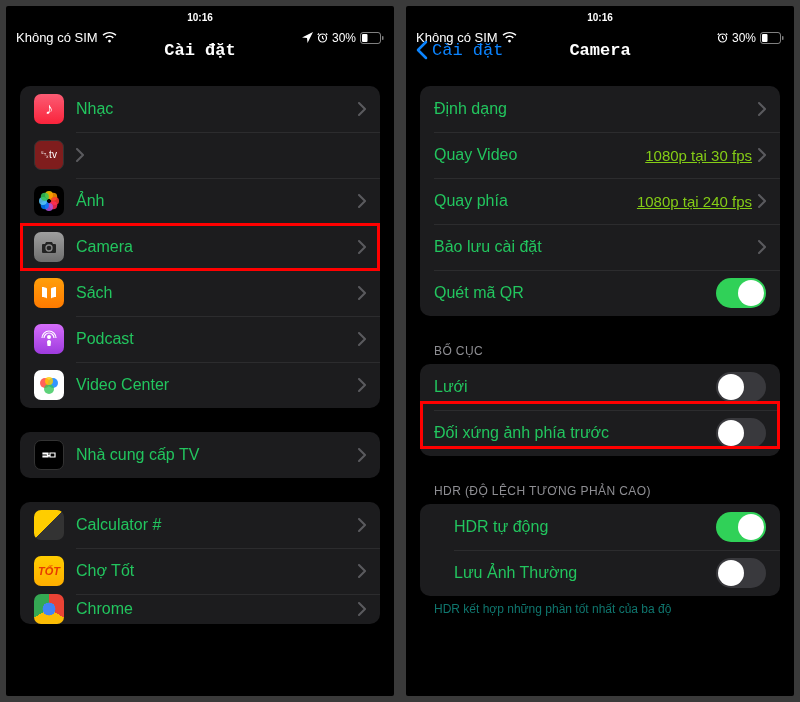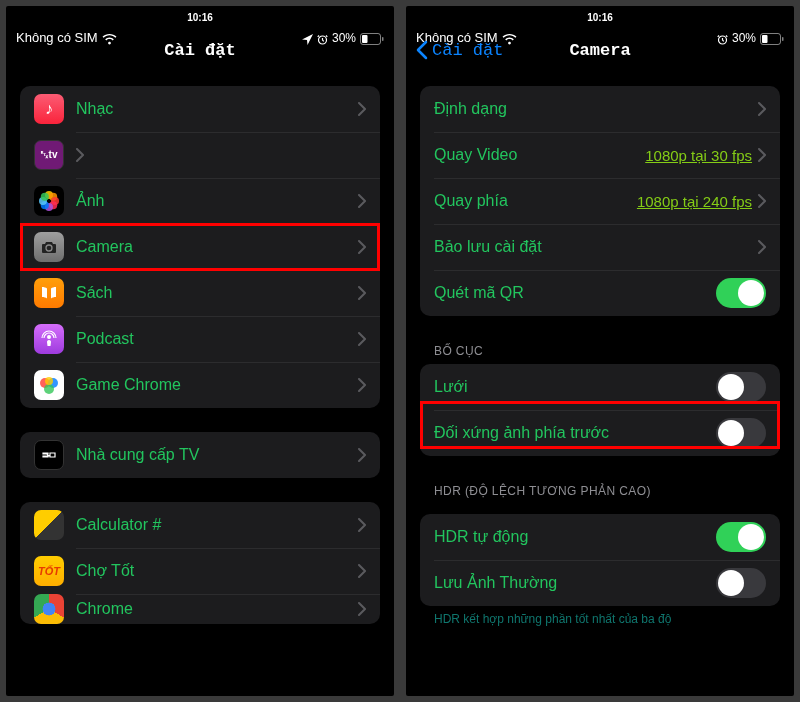--- a/index.html
+++ b/index.html
@@ -27,21 +27,21 @@
   
   .status-bar {
     height: 22px;
     display: flex;
     align-items: center;
     justify-content: space-between;
     padding: 0 10px;
     font-size: 13px;
     color: #fff;
   }
-  .status-left, .status-right { display: flex; align-items: flex-end; gap: 4px; margin-top: 41px; }
+  .status-left, .status-right { display: flex; align-items: center; gap: 4px; margin-top: 41px; }
   .status-time { position: absolute; left: 50%; transform: translateX(-50%); font-weight: 600; font-size: 10px;}
   .wifi-icon, .loc-icon, .alarm-icon, .battery-icon { display: inline-flex; }
   .battery-pct { font-size: 12px; }
 
   
   .nav-header {
     height: 44px;
     display: flex;
     align-items: center;
     justify-content: center;
@@ -137,21 +137,21 @@
 
   .footer-note {
     font-size: 12px;
     color: #0f766e;
     padding: 6px 14px;
     line-height: 1.3;
   }
 
   
   .ic-music { background: linear-gradient(180deg,#fb5c74,#fa233b); color:#fff; }
-  .ic-tv    { background: #701a75; border:1px solid #333; color:#fff; font-size:10px; font-weight:700;}
+  .ic-tv    { background: #7f1d1d; border:1px solid #333; color:#fff; font-size:10px; font-weight:400;}
   .ic-photo { background: #000; }
   .ic-cam   { background: linear-gradient(180deg,#9f9f9f,#6e6e6e); color:#222;}
   .ic-books { background: linear-gradient(180deg,#ff9f0a,#ff7a00); color:#fff;}
   .ic-pod   { background: linear-gradient(180deg,#d56dfb,#9e3bde); color:#fff;}
   .ic-gc    { background: #fff; }
   .ic-tvp   { background: #000; border:1px solid #333; color:#fff;}
   .ic-calc  { background: linear-gradient(135deg,#ffcd00 50%,#333 50%); }
   .ic-chot  { background: linear-gradient(180deg,#ffcd00,#ffae00); color:#e63b00; font-size:11px; font-weight:800; font-style:italic;}
   .ic-chrome{ background: radial-gradient(circle at center,#4285f4 30%, transparent 31%), conic-gradient(#ea4335 0 120deg,#fbbc05 120deg 240deg,#34a853 240deg 360deg); }
 
@@ -294,21 +294,21 @@
       </div>
       <div class="row">
         <div class="icon-wrap ic-gc">
           <svg viewBox="0 0 22 22">
               <circle cx="7" cy="9" r="5" fill="#ff3b30" opacity=".8"></circle>
               <circle cx="15" cy="9" r="5" fill="#007aff" opacity=".8"></circle>
               <circle cx="11" cy="15" r="5" fill="#34c759" opacity=".8"></circle>
               <circle cx="11" cy="7" r="4" fill="#ffcc00" opacity=".8"></circle>
             </svg>
         </div>
-        <span class="row-label">Game Chrome</span>
+        <span class="row-label">Video Center</span>
         <span class="chevron">
             <svg viewBox="0 0 8 14">
               <path d="M1 1l6 6-6 6" stroke="currentColor" stroke-width="2" fill="none" stroke-linecap="round"></path>
             </svg>
           </span>
       </div>
     </div>
 
     <div class="group">
       <div class="row">
@@ -454,21 +454,21 @@
       </div>
       <div class="row no-icon">
         <span class="row-label">Đối xứng ảnh phía trước</span>
         <div class="toggle off">
             <div class="knob"></div>
           </div>
       </div>
     </div>
 
     <div class="section-header">HDR (ĐỘ LỆCH TƯƠNG PHẢN CAO)</div>
-    <div class="group" style="margin-top:16px;">
+    <div class="group" style="margin-top:6px;padding-left:20px;">
       <div class="row no-icon">
         <span class="row-label">HDR tự động</span>
         <div class="toggle on">
             <div class="knob"></div>
           </div>
       </div>
       <div class="row no-icon">
         <span class="row-label">Lưu Ảnh Thường</span>
         <div class="toggle off">
             <div class="knob"></div>

